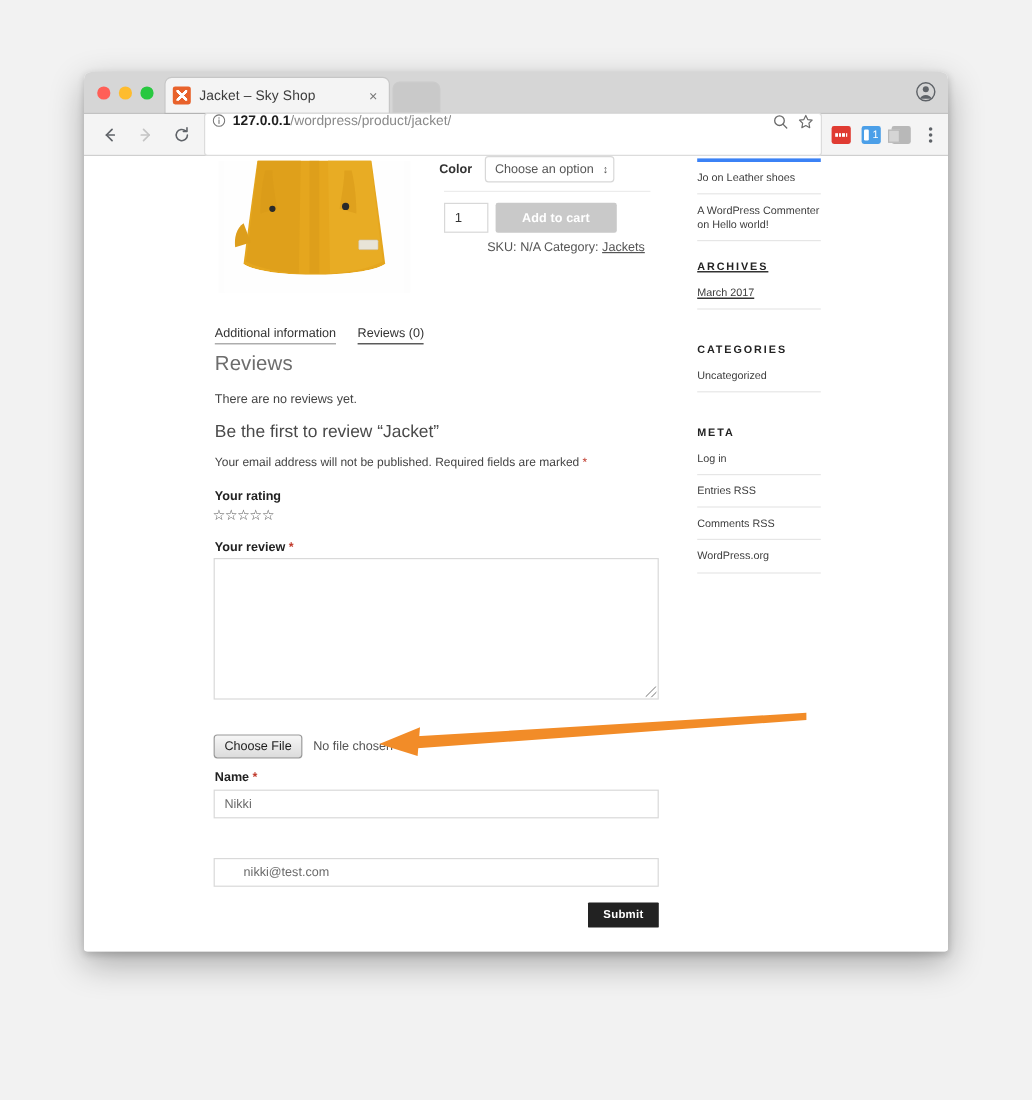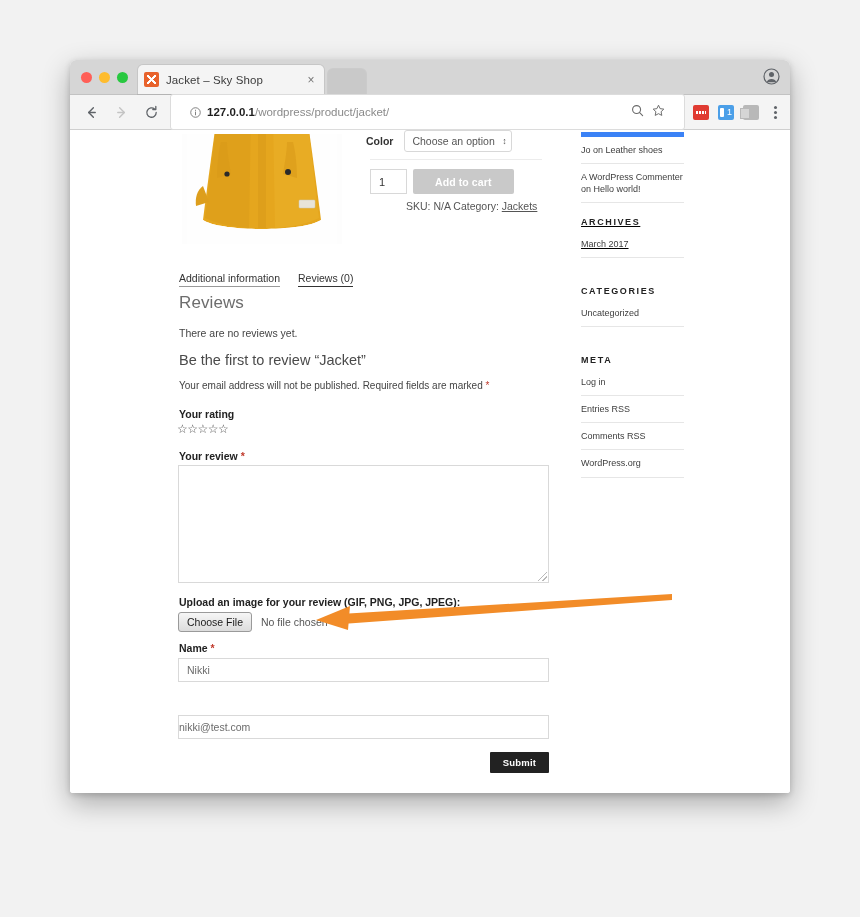--- a/index.html
+++ b/index.html
@@ -105,22 +105,22 @@
   .navbtn:first-child { margin-left: 8px; }
   .navbtn svg { display:block; }
 
   .omnibox {
     flex: 1 1 auto;
     height: 36px;
     margin: 0 8px 0 6px;
     background: #fff;
     border: 1px solid #dcdcdc;
     border-radius: 3px;
-    display: flex; align-items: center;
-    padding: 0 19px;
+    display: flex; align-items: flex-start;
+    padding: 0 6px;
     box-sizing: border-box;
     min-width: 0;
   }
   .info-icon { flex: 0 0 auto; margin-right: 6px; display:flex; }
   .url { font-size: 11.5px; color: #8a8a8a; white-space: nowrap; overflow: hidden; }
   .url b { color: #1f1f1f; font-weight: 700; }
   .omni-right { display: flex; align-items: center; gap: 8px; margin-left: auto; flex: 0 0 auto; padding-left: 8px;}
 
   .ext-icons { display: flex; align-items: center; gap: 9px; margin-right: 9px; flex: 0 0 auto; }
   .ext { width: 16px; height: 15px; border-radius: 2px; position: relative; }
@@ -310,39 +310,39 @@
     font-size: 10.5px; color: #6b6b6b;
     display: flex; align-items: center; padding-left: 8px;
   }
   .email-label { position: absolute; left: 109px; top: 569px; margin-top: 20px; }
   .email-input {
     position: absolute; left: 108px; top: 585px;
     width: 371px; height: 24px;
     border: 1px solid #d9d9d9; background: #fff;
     box-sizing: border-box;
     font-size: 10.5px; color: #6b6b6b;
-    display: flex; align-items: center; padding-left: 0;
+    display: flex; align-items: center; padding-left: 24px;
   }
   .submit-btn {
     position: absolute; left: 420px; top: 622px;
     width: 59px; height: 21px;
     background: #222;
     color: #fff;
     font-size: 9.5px; font-weight: 700;
     display: flex; align-items: center; justify-content: center;
     border-radius: 1px;
     letter-spacing: 0.2px;
   }
   .sb-item {
     font-size: 9px; color: #3d3d3d;
     padding: 7px 0;
     border-bottom: 1px solid #e6e6e6;
     line-height: 1.35;
   }
-  .sb-item:first-child { border-top: 5px solid #3b82f6; }
+  .sb-item:first-child { border-top: 3px solid #3b82f6; }
   .sb-heading {
     font-size: 9px; font-weight: 700; color: #222;
     letter-spacing: 1.6px;
     margin-bottom: 4px;
   }
   .sb-block { position: absolute; left: 511px; width: 103px; }
 
   
   .annotation {
     position: absolute;
@@ -485,21 +485,20 @@
 
       <div class="lbl rating-label">Your rating</div>
       <div class="stars">☆☆☆☆☆</div>
 
       <div class="lbl review-label"><span>Your review </span><span class="req">*</span></div>
       <div class="review-box">
         <span></span>
         <span class="resize-grip"></span>
       </div>
 
-      <div class="lbl upload-label">Upload an image for your review (GIF, PNG, JPG, JPEG):</div>
       <div class="file-row">
         <span class="choose-btn">Choose File</span>
         <span class="file-none">No file chosen</span>
       </div>
 
       <div class="lbl name-label"><span>Name </span><span class="req">*</span></div>
       <div class="name-input">Nikki</div>
 
       <div class="lbl email-label"><span>Email </span><span class="req">*</span></div>
       <div class="email-input">nikki@test.com</div>

